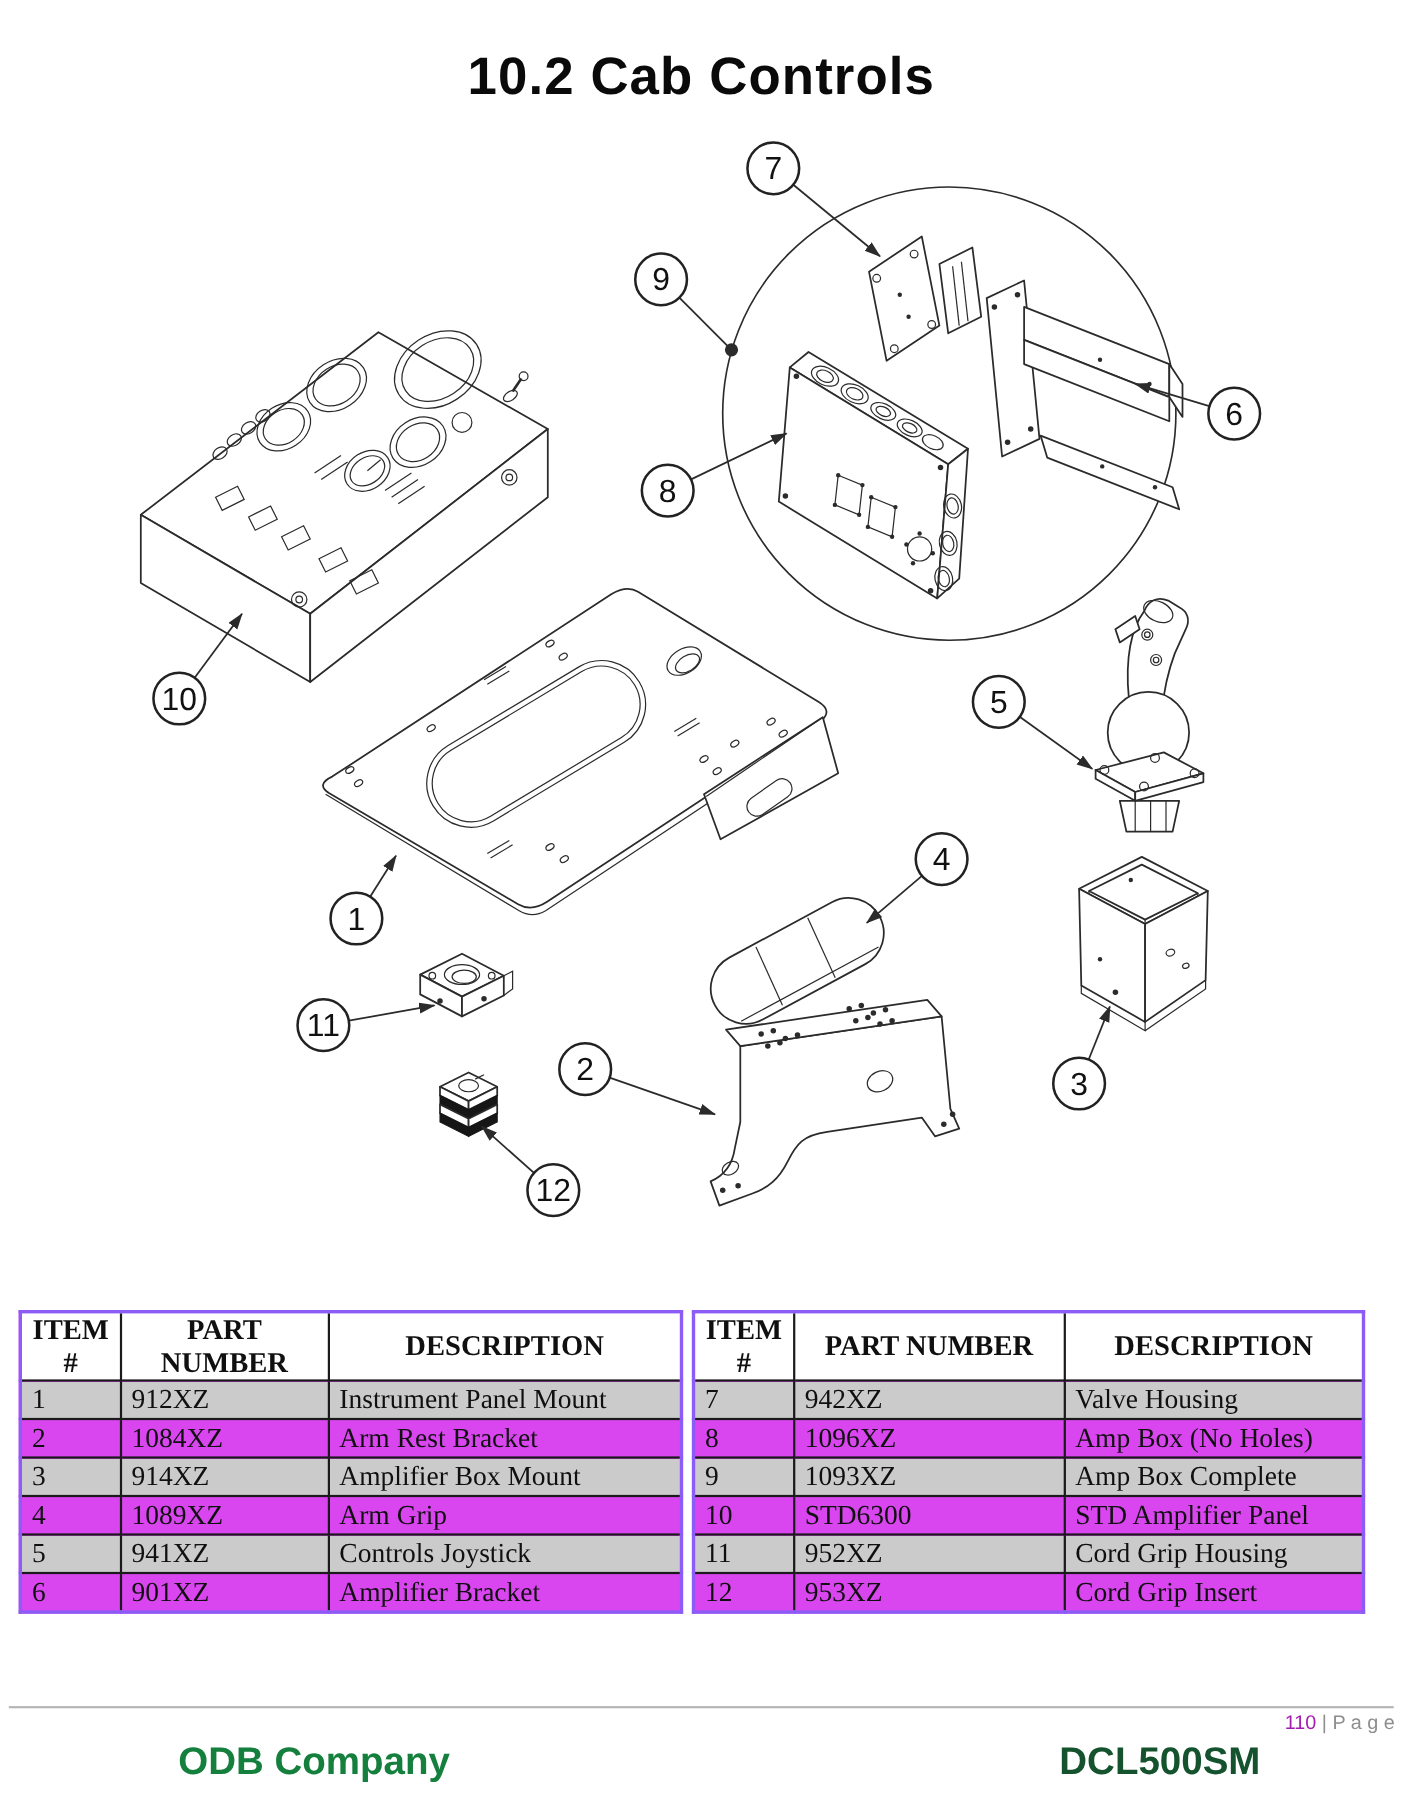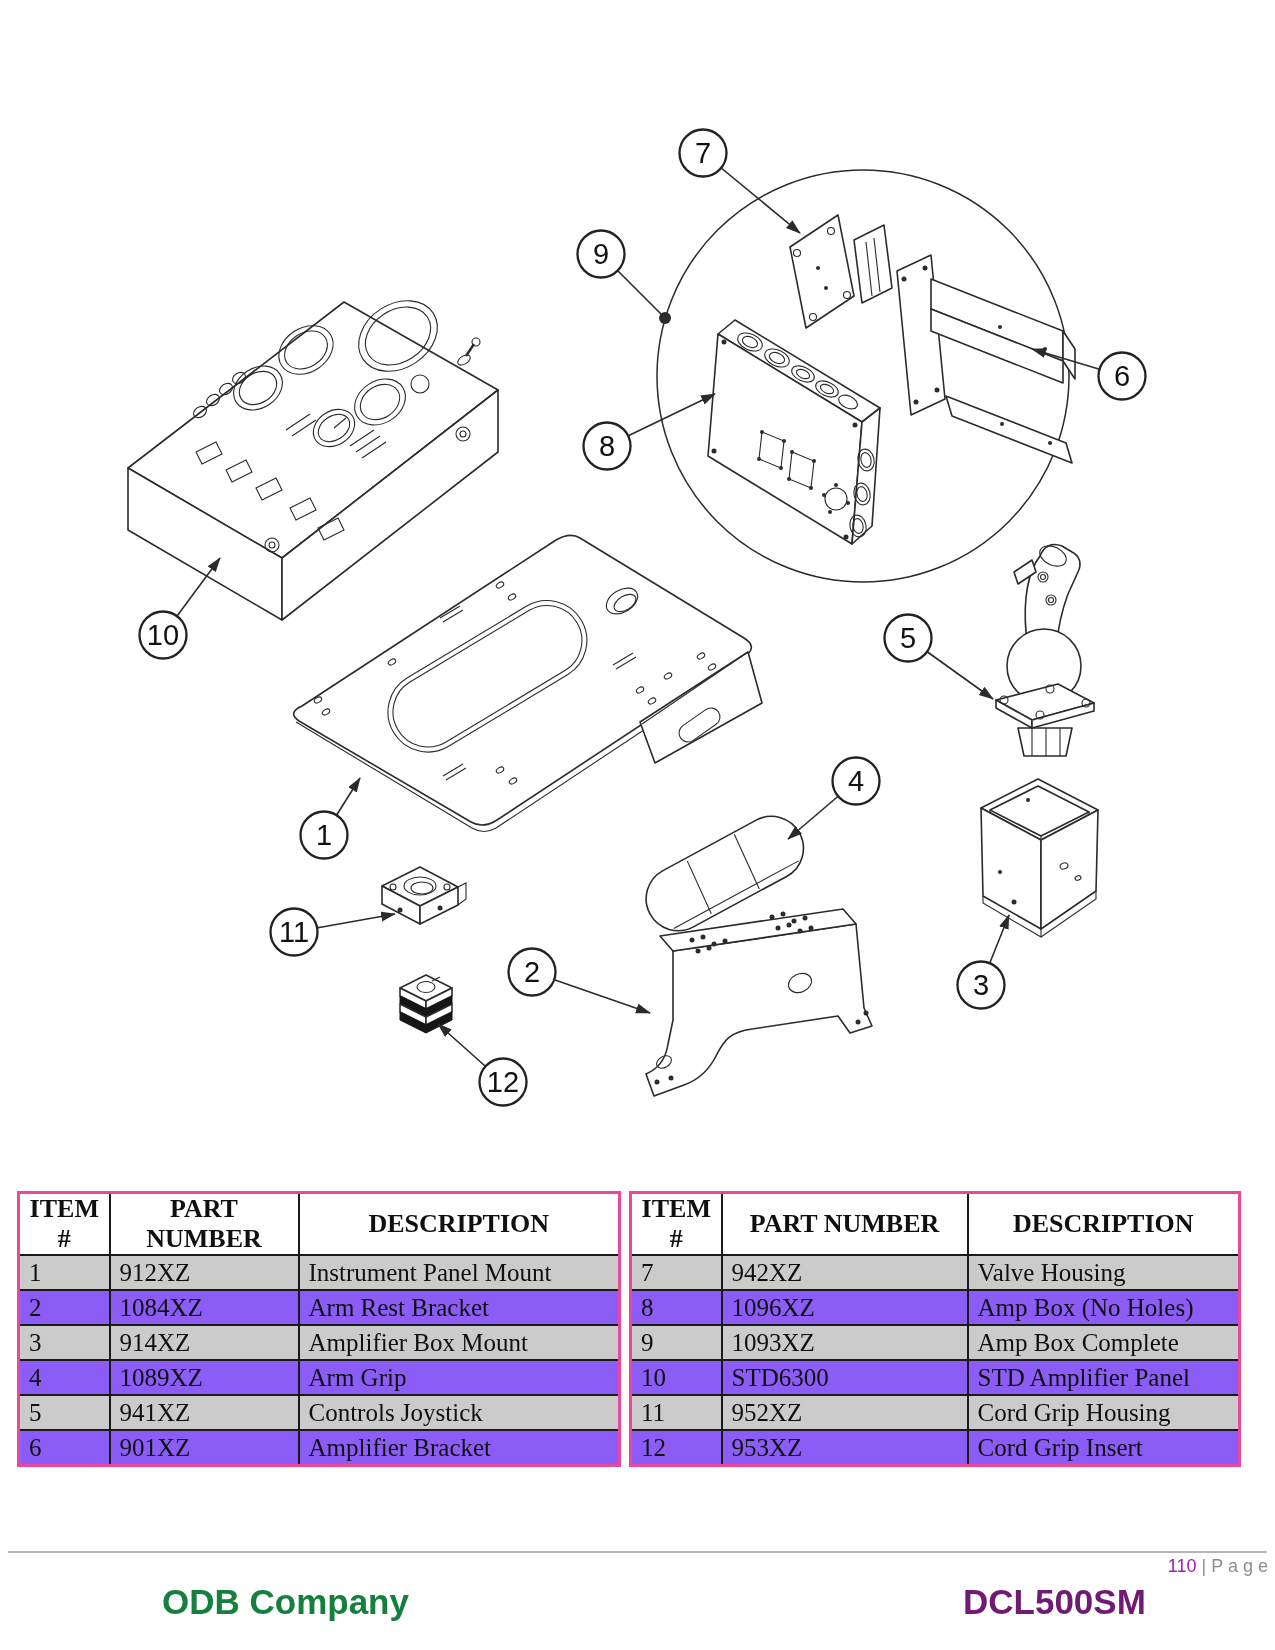--- a/index.html
+++ b/index.html
@@ -11,40 +11,41 @@
   svg .face{stroke:#2b2b2b;stroke-width:1.6;fill:#ffffff;stroke-linejoin:round;}
   svg .thin{stroke:#2b2b2b;stroke-width:1.1;fill:none;}
   svg .dot{fill:#2b2b2b;stroke:none;}
   svg .blk{fill:#161616;stroke:#161616;}
   svg .callout-circle{fill:#ffffff;stroke:#222;stroke-width:2.3;}
   svg .callout-text{font-family:"Liberation Sans",sans-serif;font-size:29px;fill:#111;}
   svg .leader{stroke:#2b2b2b;stroke-width:1.6;fill:none;}
 
   table.parts{position:absolute;border-collapse:collapse;table-layout:fixed;
               font-family:"Liberation Serif",serif;font-size:25px;color:#101010;
-              border:3px solid #ec4899;background:#8b5cf6;}
+              border:3px solid #8b5cf6;background:#d946ef;}
   table.parts th{border:2px solid #1a1a1a;height:33px;text-align:center;
                  font-weight:bold;font-size:26px;padding:0;background:#fff;}
   table.parts td{border:2px solid #1a1a1a;height:33px;padding:0 4px 0 9px;
                  overflow:hidden;white-space:nowrap;}
   table.parts tr.shaded td{background:#cbcbcb;}
   #table-left{left:17px;top:1191px;width:601px;}
   #table-right{left:629px;top:1191px;width:609px;}
 
   .footer-rule{position:absolute;left:8px;top:1551px;width:1259px;height:2px;background:#b5b5b5;}
   .page-num{position:absolute;top:1556px;right:7px;font-size:18px;color:#8e8e8e;}
   .page-num .num{color:#a21caf;}
   .footer-company{position:absolute;left:162px;top:1582px;font-size:35px;font-weight:bold;color:#15803d;}
-  .footer-model{position:absolute;left:963px;top:1582px;font-size:35px;font-weight:bold;color:#701a75;}
+  .footer-model{position:absolute;left:963px;top:1582px;font-size:35px;font-weight:bold;color:#14532d;}
 </style>
 </head>
 <body>
 
 <div class="page">
 
+  <div class="title">10.2 Cab Controls</div>
 
   <svg class="diagram" width="1275" height="1650" viewBox="0 0 1275 1650">
     <defs>
       <marker id="arrowhead" markerUnits="userSpaceOnUse" markerWidth="16" markerHeight="12" refX="14" refY="5" orient="auto">
         <path d="M0,0 L15,5 L0,10 Z" fill="#2b2b2b"></path>
       </marker>
       <marker id="leaderdot" markerUnits="userSpaceOnUse" markerWidth="14" markerHeight="14" refX="7" refY="7" orient="auto">
         <circle cx="7" cy="7" r="6" fill="#2b2b2b"></circle>
       </marker>
     </defs>

